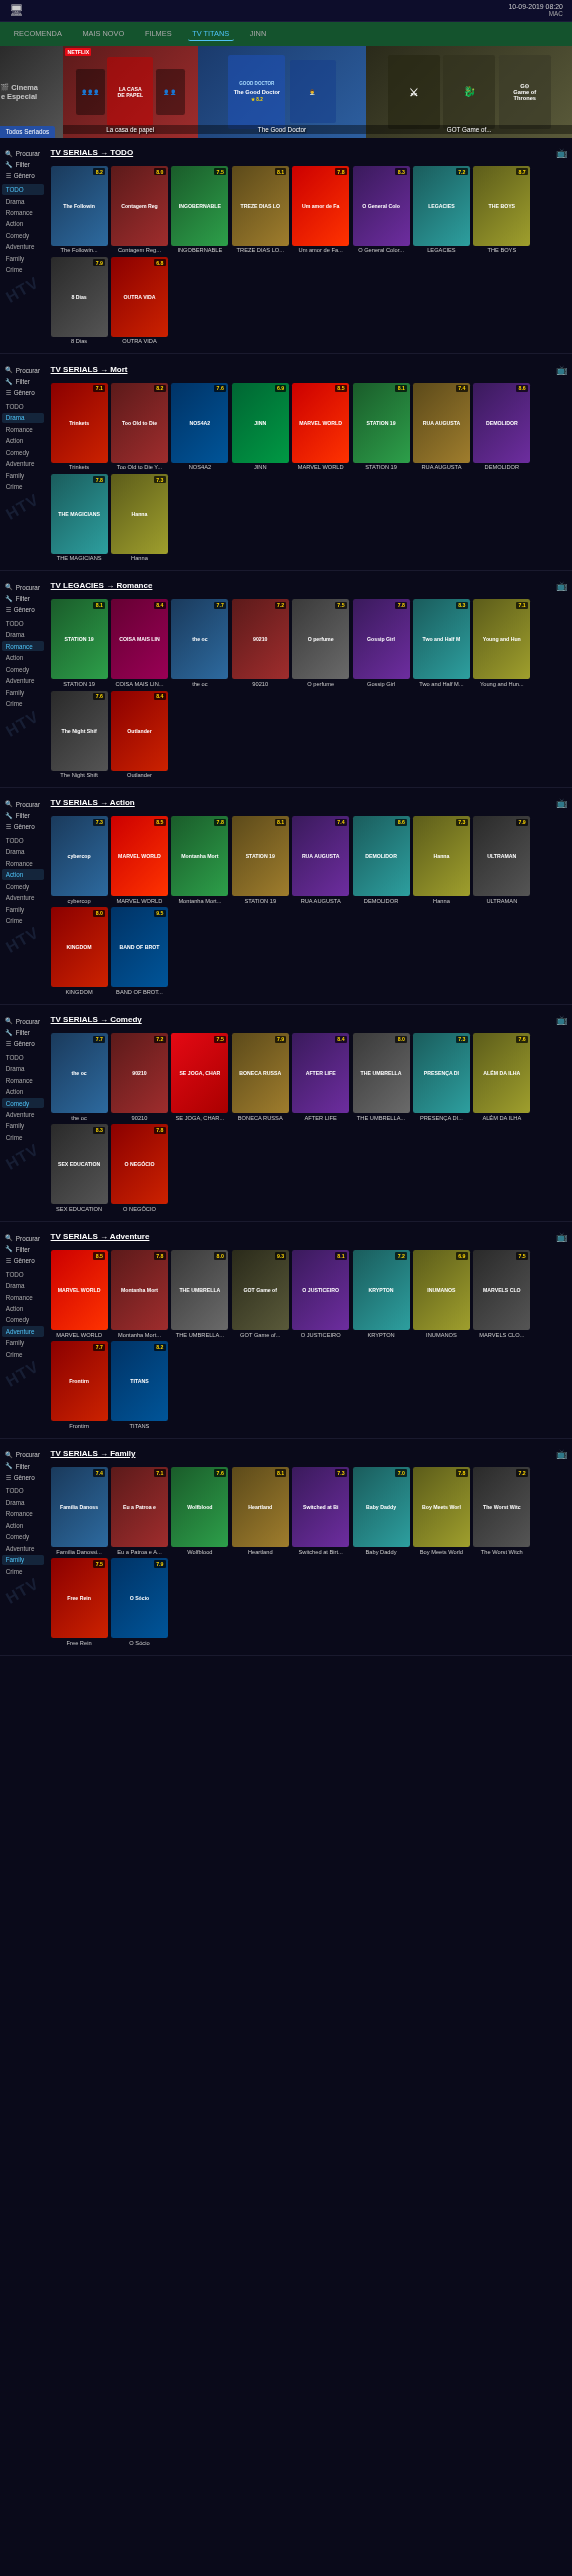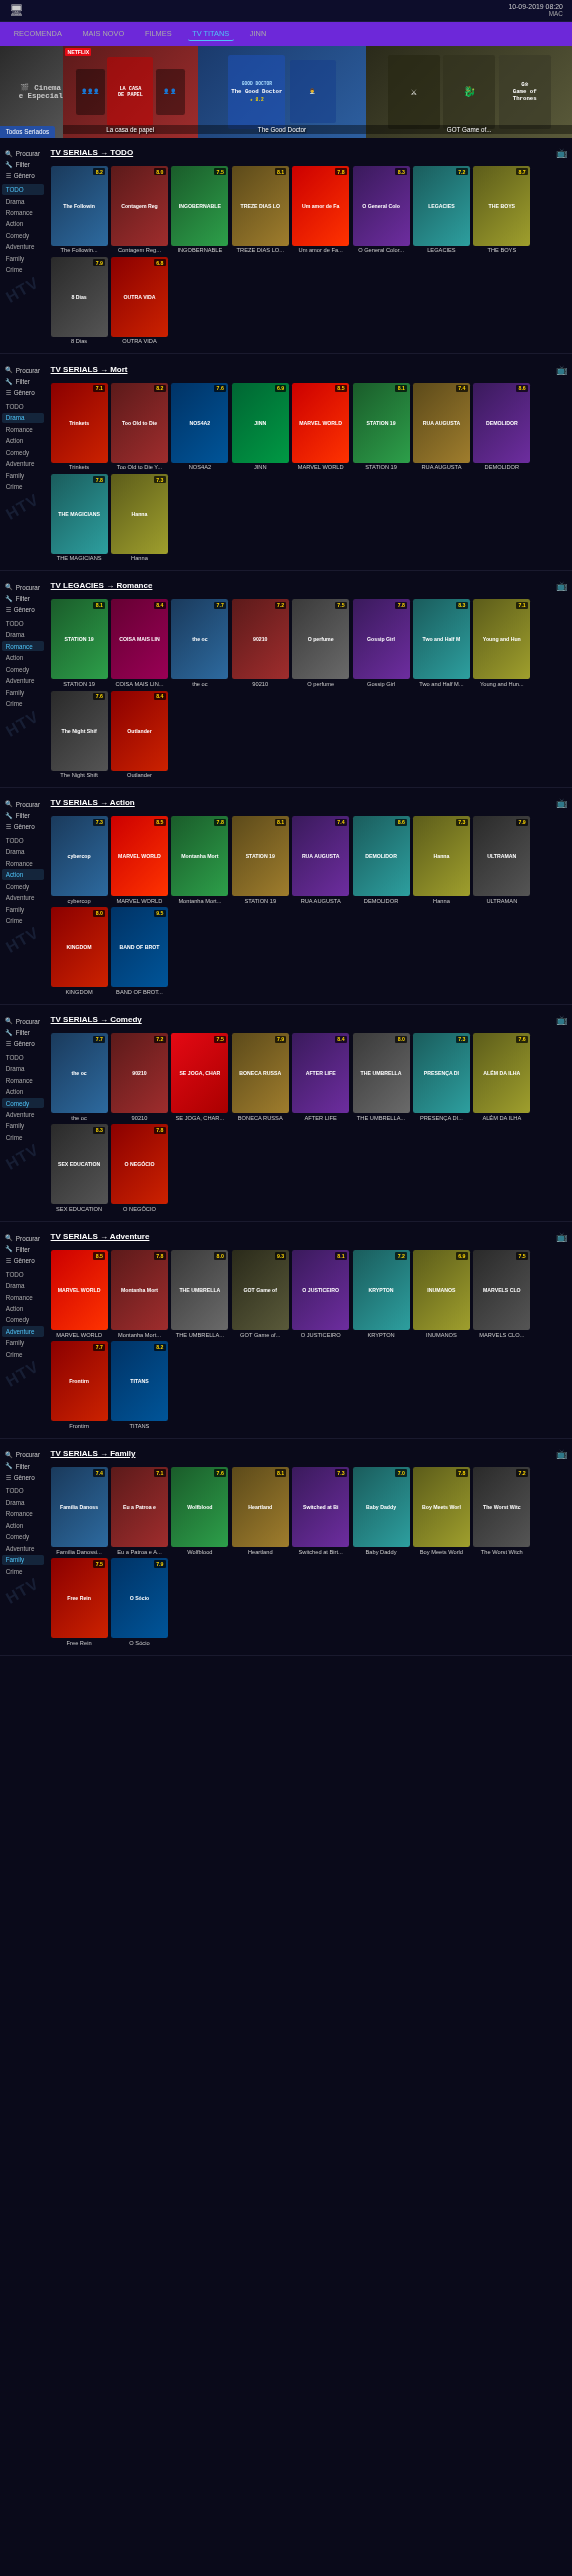--- a/index.html
+++ b/index.html
@@ -20,21 +20,21 @@
       padding: 3.4px 9.2px;
       border-bottom: 0.6px solid #1a1a3a;
     }
     .top-bar-left { display: flex; align-items: center; gap: 4.6px; }
     .monitor-icon { font-size: 11.4px; color: #ccc; }
     .top-bar-time { font-size: 6.9px; color: #ccc; }
     .top-bar-mac { font-size: 6.3px; color: #aaa; }
 
     
     .nav-tabs {
-      background: #6d28d9;
+      background: #14532d;
       display: flex;
       padding: 4.6px 9.2px;
       gap: 11.4px;
     }
     .nav-tab {
       font-size: 7.4px;
       color: #aaa;
       cursor: pointer;
       padding: 2.3px 4.6px;
       border-radius: 2.3px;
@@ -54,26 +54,25 @@
     .hero-item {
       position: relative;
       overflow: hidden;
       cursor: pointer;
     }
     .hero-item-bg {
       width: 100%;
       height: 100%;
       display: flex;
       align-items: center;
-      justify-content: flex-end;
+      justify-content: flex-start;
       font-size: 6.3px;
       font-weight: bold;
       color: #fff;
       text-align: center;
-      font-family: Liberation Mono, monospace;
     }
     .hero-badge {
       position: absolute;
       top: 2.3px;
       left: 2.3px;
       background: #e50914;
       color: #fff;
       font-size: 5.2px;
       font-weight: bold;
       padding: 1.1px 2.3px;

